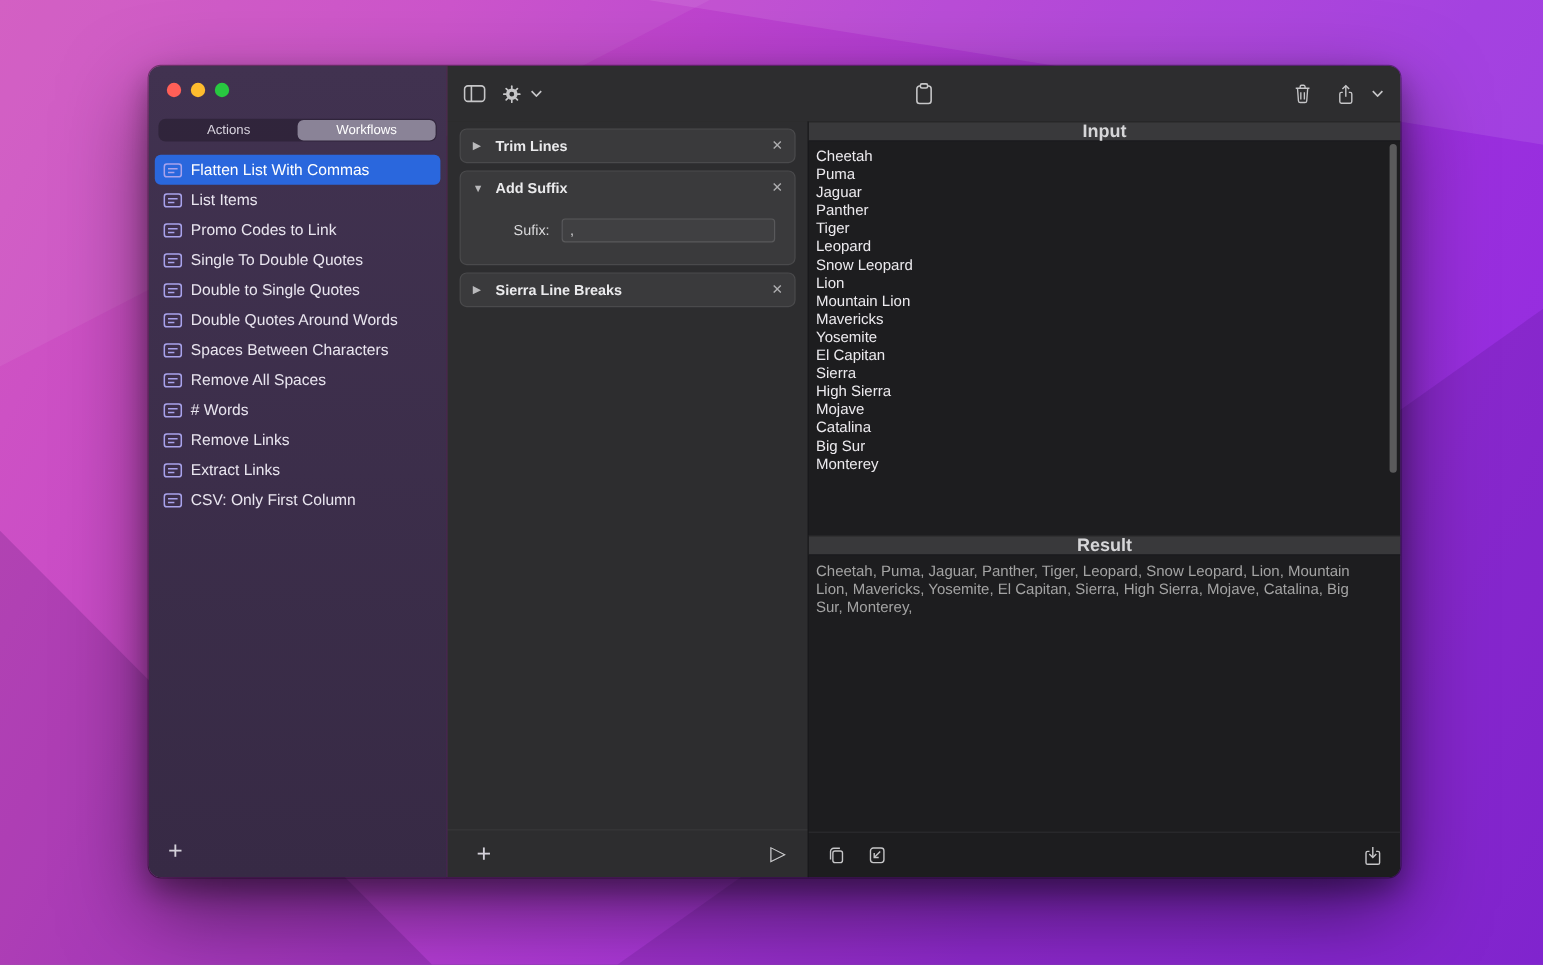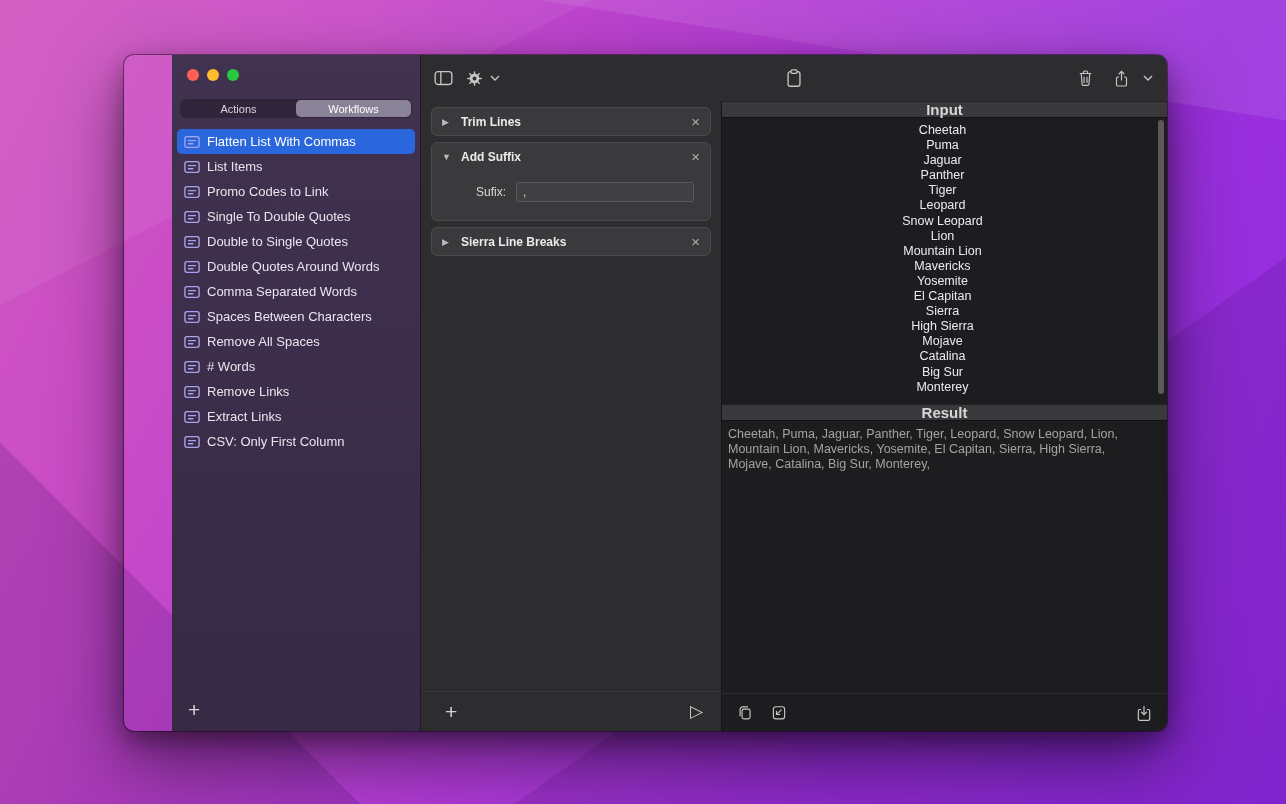--- a/index.html
+++ b/index.html
@@ -14,21 +14,21 @@
   .shard.s3 { background:rgba(40,0,80,.13); clip-path:polygon(100% 32%,100% 100%,40% 100%); }
   .shard.s4 { background:rgba(40,0,80,.16); clip-path:polygon(0 55%,28% 100%,0 100%); }
 
   
   .window { position:absolute; left:124px; top:55px; width:1043px; height:676px;
     border-radius:10px; overflow:hidden; display:flex;
     box-shadow:0 28px 70px rgba(0,0,0,.5), 0 10px 24px rgba(0,0,0,.35), 0 0 0 1px rgba(0,0,0,.4); }
 
   
   .sidebar { width:249px; background:linear-gradient(180deg,#413250,#372a45);
-    border-right:1px solid #1b1b1d; display:flex; flex-direction:column; flex:none;margin-left:48px; }
+    border-right:1px solid #1b1b1d; display:flex; flex-direction:column; flex:none; }
   .traffic { display:flex; gap:8px; padding:14px 0 0 15px; height:26px; flex:none; }
   .dot { width:12px; height:12px; border-radius:50%; }
   .dot.red{ background:#ff5f57; } .dot.yellow{ background:#febc2e; } .dot.green{ background:#28c840; }
 
   .seg { margin:18px 8px 0; height:19px; display:flex; background:rgba(0,0,0,.25);
     border-radius:6px; padding:1px; flex:none; }
   .seg-item { flex:1; display:flex; align-items:center; justify-content:center;
     font-size:11px; color:#d8d3de; border-radius:5px; cursor:default; }
   .seg-item.selected { background:#8a8397; color:#ffffff; }
 
@@ -69,21 +69,21 @@
   .mid-bottom { margin-top:auto; height:40px; flex:none; display:flex; align-items:center;
     padding:0 12px; border-top:1px solid rgba(255,255,255,.05); margin-left:-10px; margin-right:-10px; }
   .mid-bottom .left-pad { padding-left:12px; }
   .run-glyph { margin-left:auto; font-size:17px; color:#cfcfd1; padding-right:6px; }
 
   
   .right { flex:1; background:#1d1d1f; display:flex; flex-direction:column; min-width:0; }
   .io-header { height:17px; flex:none; background:#39393b; border-top:1px solid #232325;
     border-bottom:1px solid #121214; display:flex; align-items:center; justify-content:center;
     font-size:15px; font-weight:600; color:#d6d6d8; }
-  .io-input { height:286px; flex:none; position:relative; padding:5px 10px 0 6px; overflow:hidden;text-align:center; }
+  .io-input { height:328px; flex:none; position:relative; padding:5px 10px 0 6px; overflow:hidden; }
   .io-line { font-size:12.5px; line-height:15.1px; color:#eceaee; white-space:nowrap; }
   .scroll-thumb { position:absolute; right:3px; top:2px; width:6px; height:274px;
     background:rgba(255,255,255,.27); border-radius:3px; }
   .io-result { flex:1; padding:6px 18px 0 6px; font-size:12.5px; line-height:15.1px; color:#a3a3a3;
     overflow:hidden; }
   .io-bottom { height:38px; flex:none; display:flex; align-items:center; padding:0 15px;
     border-top:1px solid #2c2c2e; gap:18px; }
   .io-bottom .right-ic { margin-left:auto; }
 
   svg { display:block; }
@@ -167,29 +167,20 @@
         <div class="sb-item">
           <span class="sb-icon">
             <svg width="16" height="14" viewBox="0 0 18 15" fill="none" stroke="#a9a3ec" stroke-width="1.5">
               <rect x="1" y="1.5" width="16" height="12" rx="2.5"></rect>
               <path d="M4.5 6h9M4.5 9.5h6"></path>
             </svg>
           </span>
           <span class="sb-label">Double Quotes Around Words</span>
         </div>
 
-        <div class="sb-item">
-          <span class="sb-icon">
-            <svg width="16" height="14" viewBox="0 0 18 15" fill="none" stroke="#a9a3ec" stroke-width="1.5">
-              <rect x="1" y="1.5" width="16" height="12" rx="2.5"></rect>
-              <path d="M4.5 6h9M4.5 9.5h6"></path>
-            </svg>
-          </span>
-          <span class="sb-label">Comma Separated Words</span>
-        </div>
 
         <div class="sb-item">
           <span class="sb-icon">
             <svg width="16" height="14" viewBox="0 0 18 15" fill="none" stroke="#a9a3ec" stroke-width="1.5">
               <rect x="1" y="1.5" width="16" height="12" rx="2.5"></rect>
               <path d="M4.5 6h9M4.5 9.5h6"></path>
             </svg>
           </span>
           <span class="sb-label">Spaces Between Characters</span>
         </div>

